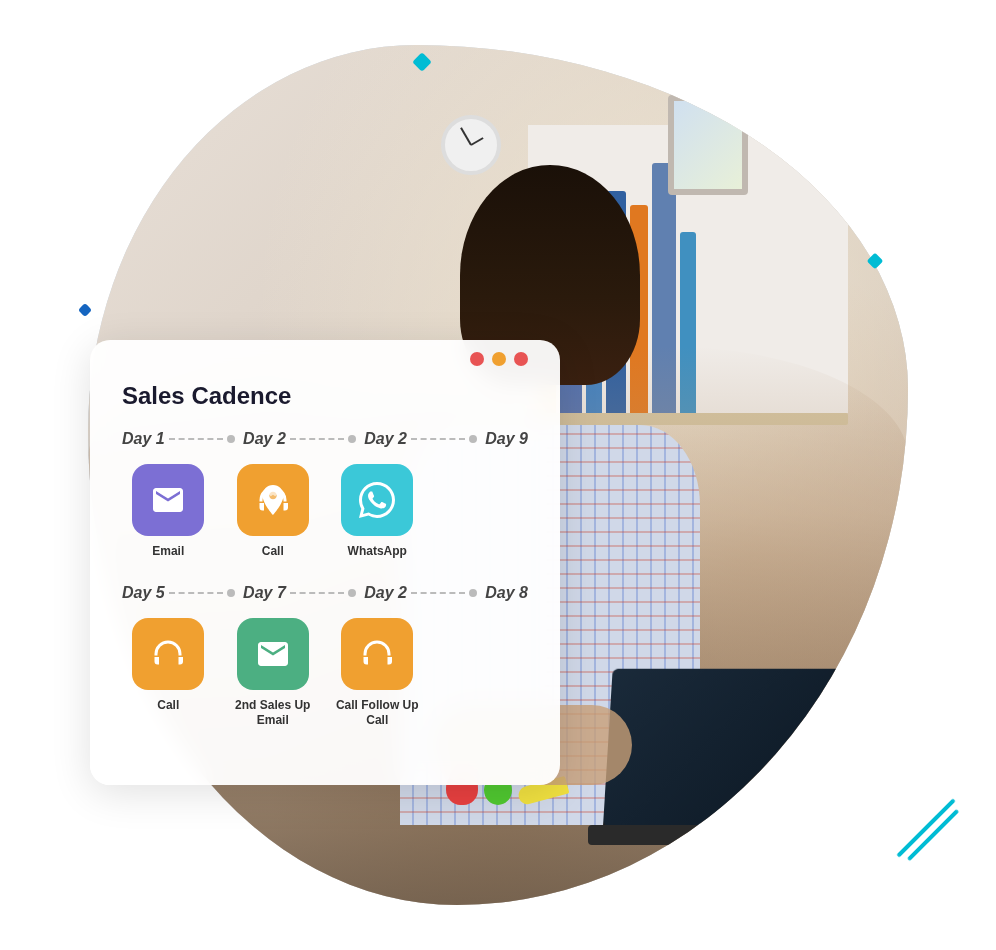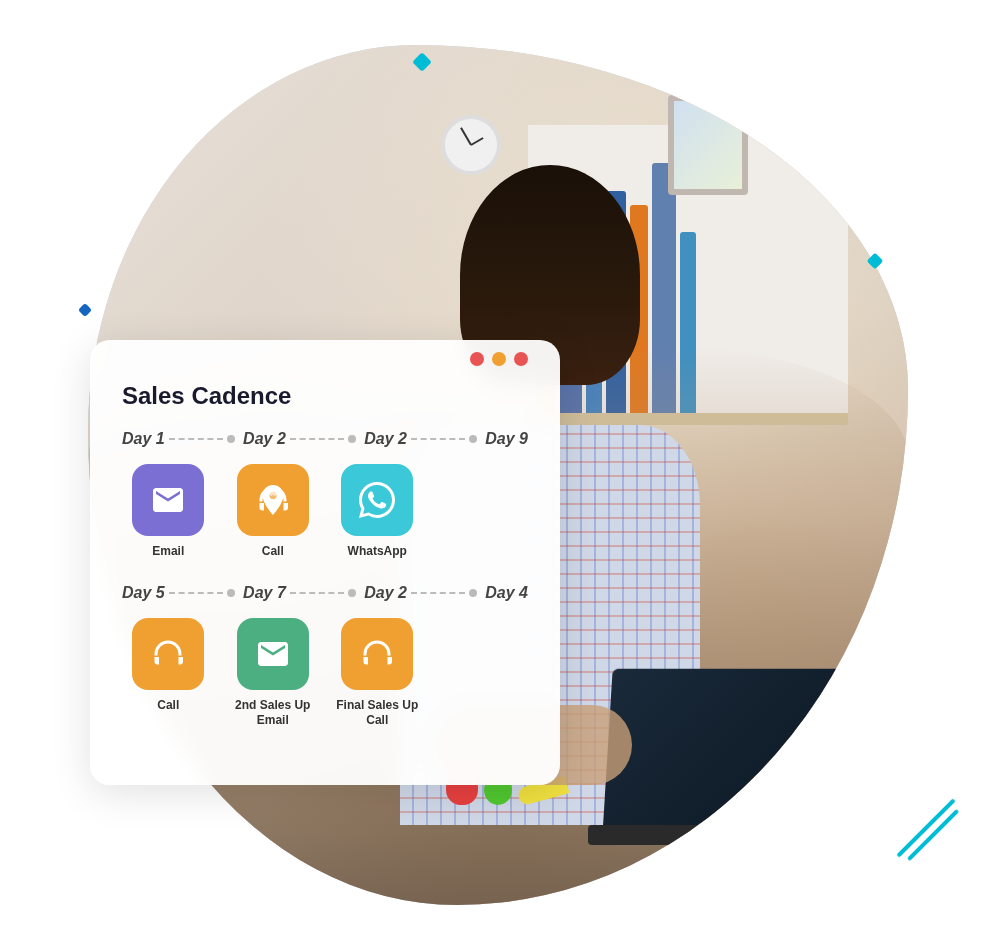--- a/index.html
+++ b/index.html
@@ -369,21 +369,21 @@
       <span class="day-label">Day 7</span>
       <div class="day-connector">
         <div class="dash-line"></div>
         <div class="day-dot"></div>
       </div>
       <span class="day-label">Day 2</span>
       <div class="day-connector">
         <div class="dash-line"></div>
         <div class="day-dot"></div>
       </div>
-      <span class="day-label">Day 4</span>
+      <span class="day-label">Day 8</span>
     </div>
 
     <div class="icons-grid">
 
       <div class="icon-item">
         <div class="icon-box ic-orange2">
           <svg class="icon-svg" viewBox="0 0 24 24">
             <path d="M12 3a9 9 0 0 0-9 9v1h2v-1a7 7 0 0 1 14 0v1h2v-1a9 9 0 0 0-9-9zM5 14H3v3a2 2 0 0 0 2 2h1v-5zm14 0v5h1a2 2 0 0 0 2-2v-3h-3z"></path>
           </svg>
         </div>
@@ -399,20 +399,20 @@
         <span class="icon-label">2nd Sales Up Email</span>
       </div>
 
 
       <div class="icon-item">
         <div class="icon-box ic-orange3">
           <svg class="icon-svg" viewBox="0 0 24 24">
             <path d="M12 3a9 9 0 0 0-9 9v1h2v-1a7 7 0 0 1 14 0v1h2v-1a9 9 0 0 0-9-9zM5 14H3v3a2 2 0 0 0 2 2h1v-5zm14 0v5h1a2 2 0 0 0 2-2v-3h-3z"></path>
           </svg>
         </div>
-        <span class="icon-label">Final Sales Up Call</span>
+        <span class="icon-label">Call Follow Up Call</span>
       </div>
 
     </div>
 
   </div>
 
 </div>
 
 </body></html>

